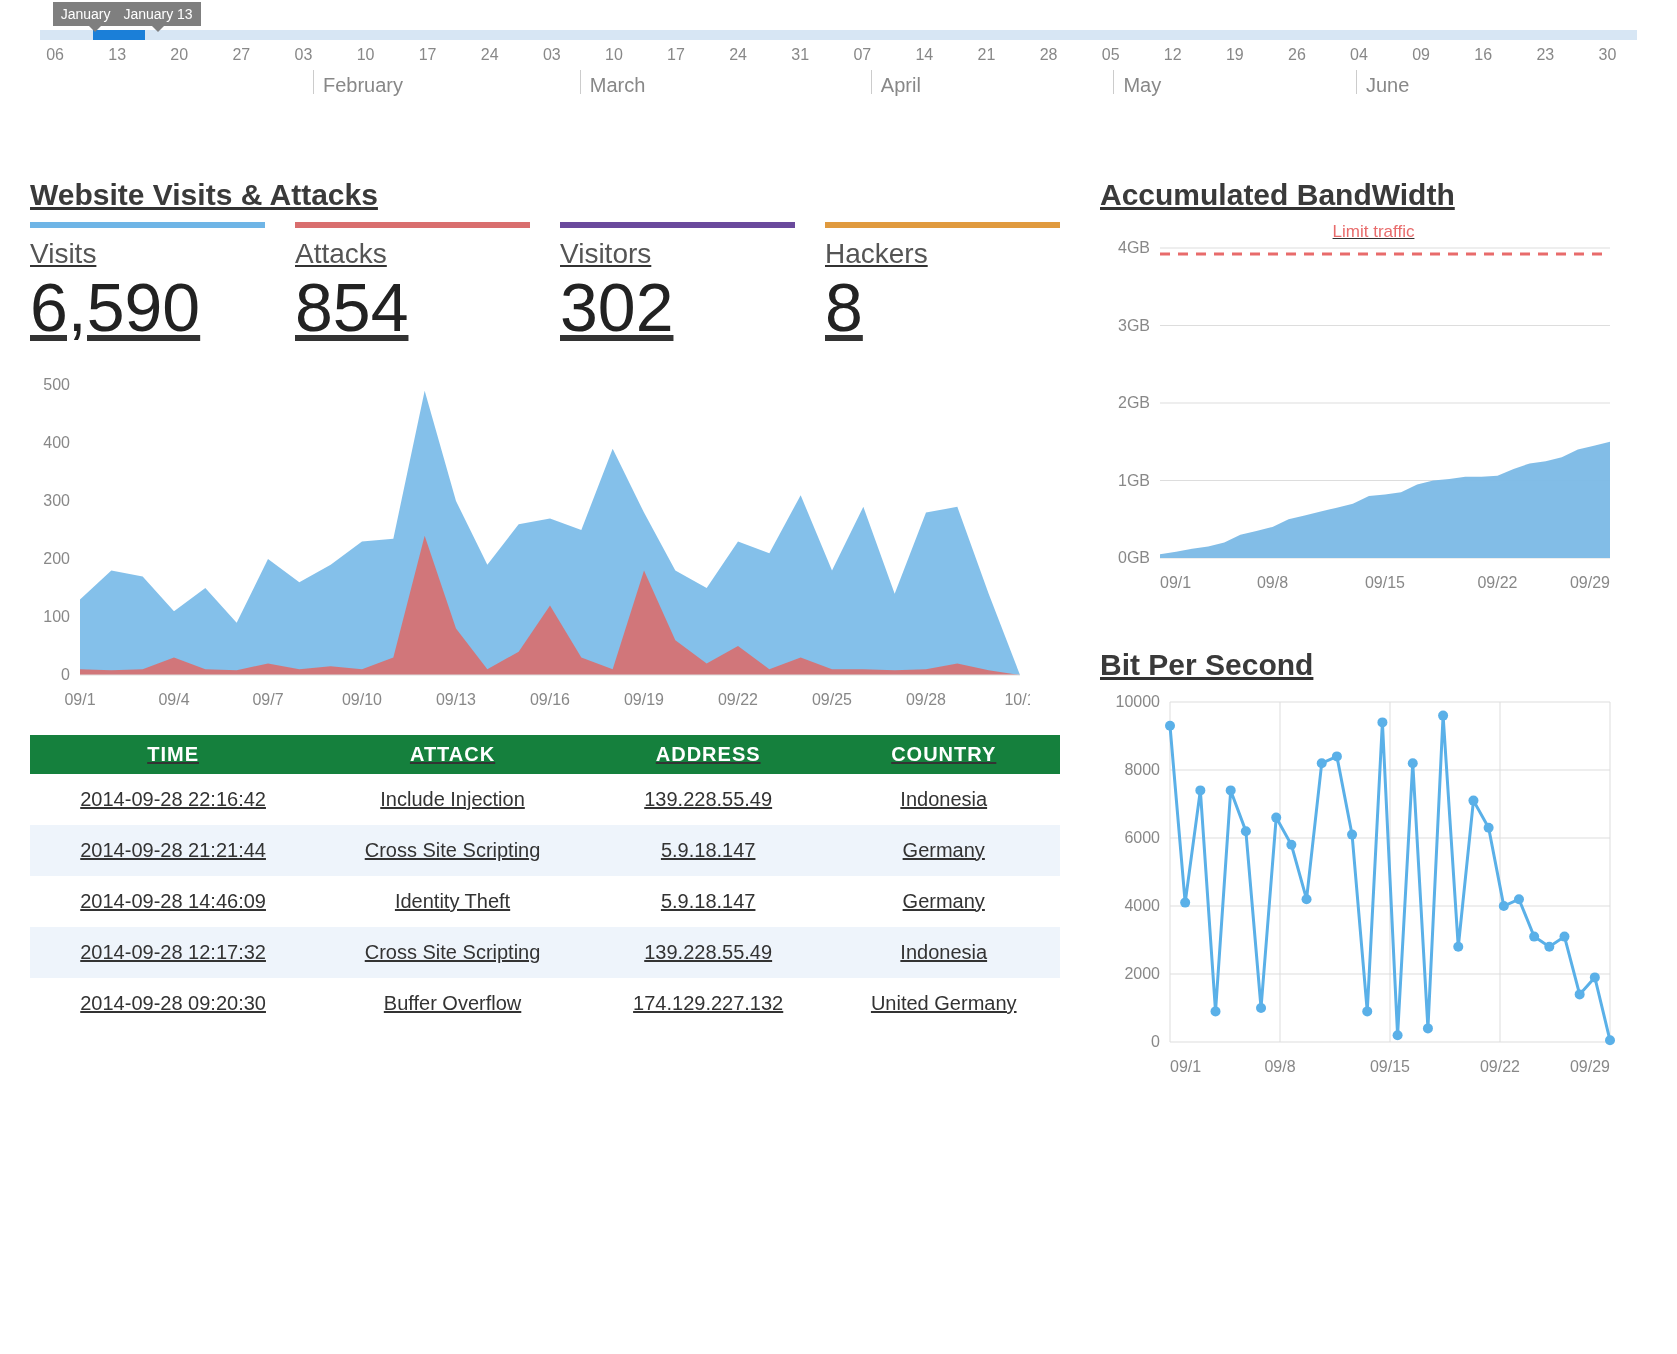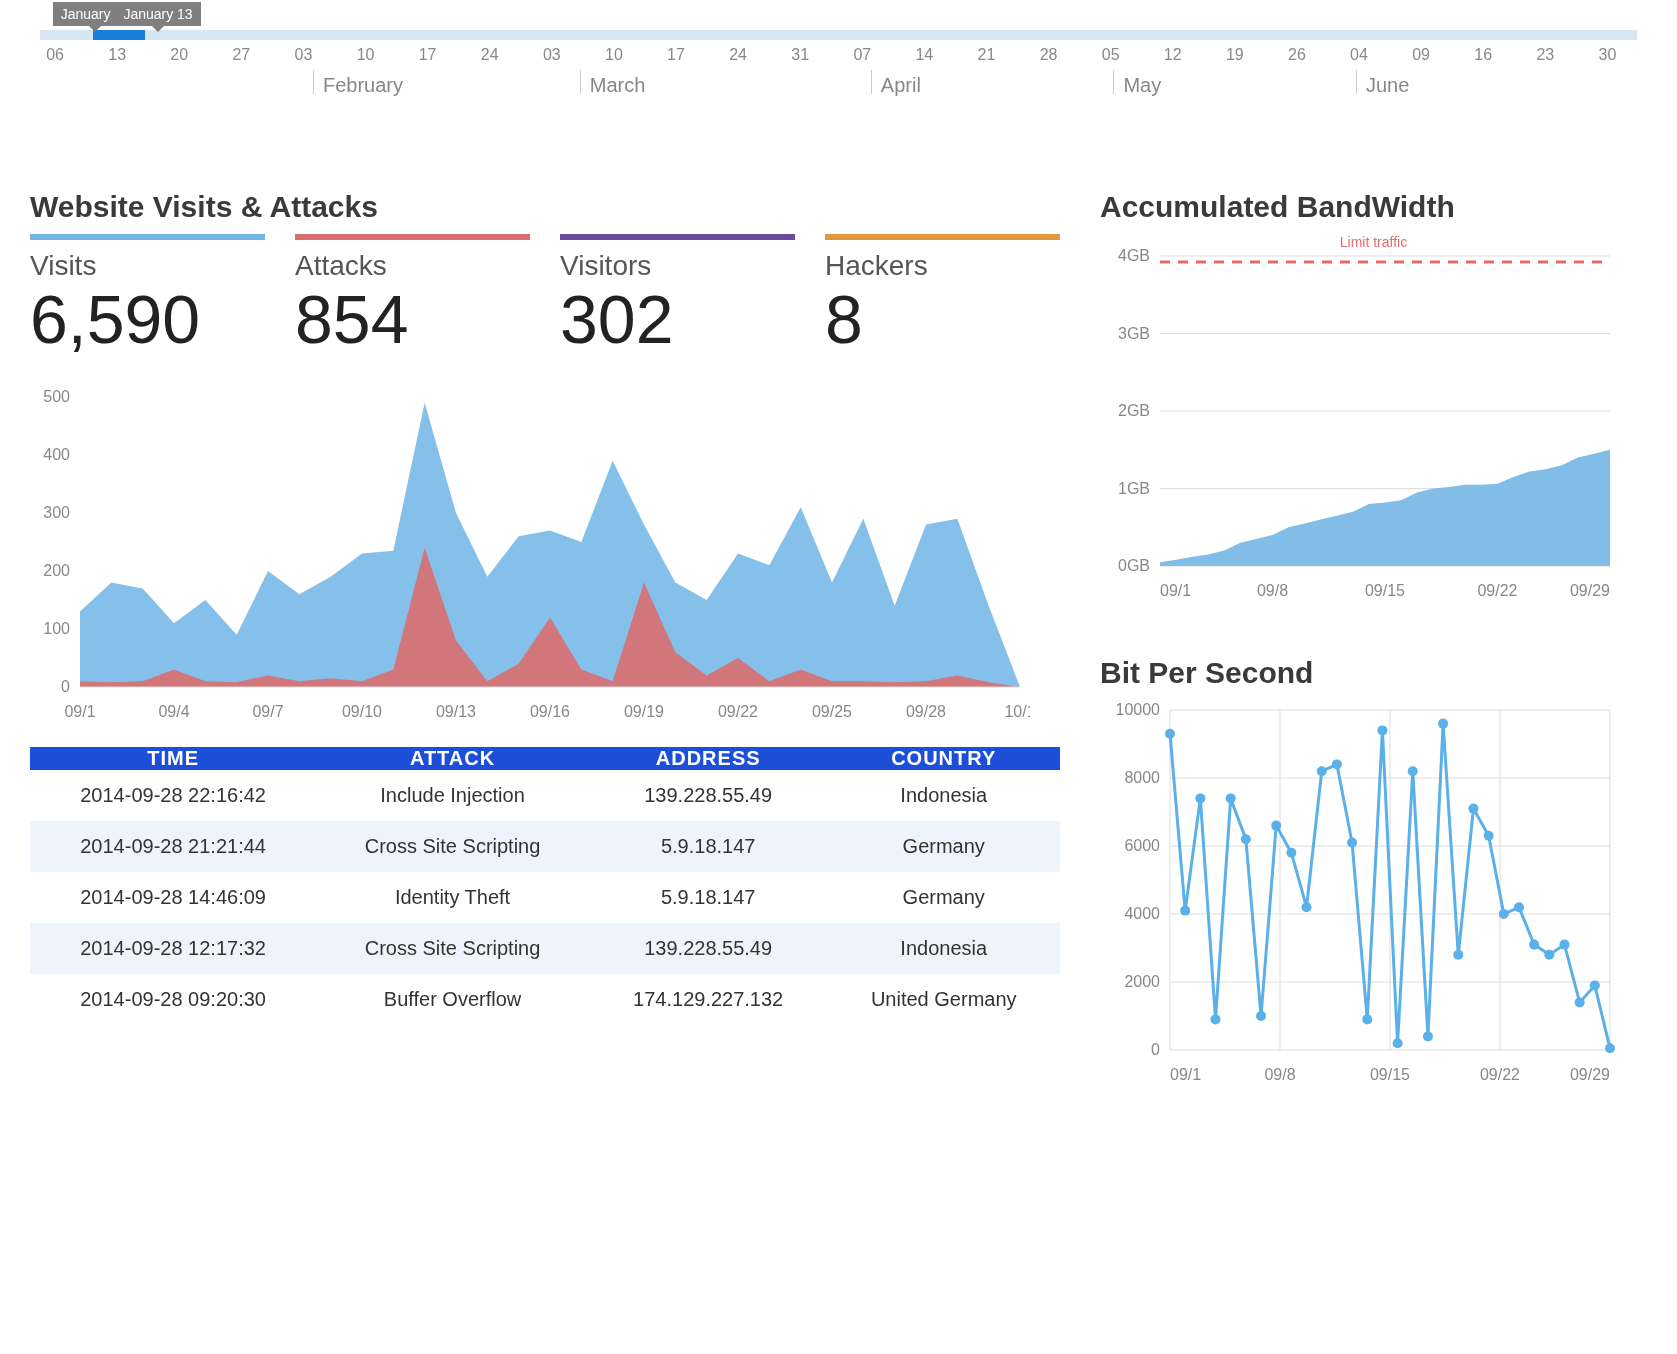--- a/index.html
+++ b/index.html
@@ -36,45 +36,45 @@
     content:"";position:absolute;left:50%;transform:translateX(-50%);
     bottom:-6px;border:6px solid transparent;border-top-color:#7f7f7f;border-bottom:none;
   }
   .timeline-ticks { position: relative; margin-top: 6px; }
   .tick { position: absolute; color:#888; font-size:16px; }
   .month-row { position: relative; margin-top: 34px; }
   .month-sep { position:absolute; height:24px; border-left:1px solid #ccc; top:-4px;}
   .month-lbl { position:absolute; color:#888; font-size:20px; }
 
   
-  .main { display:flex; gap:40px; margin-top:56px;}
+  .main { display:flex; gap:40px; margin-top:44px;text-decoration:underline;}
   .left { flex: 0 0 1030px; }
   .right { flex: 1; }
 
   h2 { font-size:30px; font-weight:700; color:#3a3a3a; margin-bottom:10px;}
   .stats { display:flex; gap:30px; }
   .stat { flex:1; }
   .stat-bar { height:6px; margin-bottom:10px;}
   .stat-label { font-size:28px; color:#555; font-weight:400; }
   .stat-value { font-size:68px; font-weight:400; color:#222; line-height:1.1;}
 
   .chart-box { margin-top:30px; }
   svg { display:block; }
 
   
   table { width:100%; border-collapse:collapse; margin-top:20px; }
   th {
-    background:#1d4ed8; color:#fff; font-weight:800;
-    font-size:20px; padding:0; text-transform:uppercase;
+    background:#15803d; color:#fff; font-weight:800;
+    font-size:20px; padding:8px; text-transform:uppercase;
     letter-spacing:1px;
   }
   td { text-align:center; padding:14px; font-size:20px; color:#333;}
   tbody tr:nth-child(even) td { background:#eef4fb; }
 
-  .limit-label { color:#e86b6b; font-size:14px; text-align:center; margin-bottom:-4px;}
+  .limit-label { color:#e86b6b; font-size:17px; text-align:center; margin-bottom:-4px;}
   .sub-chart { margin-bottom:50px; }
   .axis-text { fill:#888; font-size:16px; }
   .grid-line { stroke:#ddd; stroke-width:1; }
   .dash-line { stroke:#e86b6b; stroke-width:3; stroke-dasharray:10 8;}
   .area-blue { fill:#7bb9e6; opacity:0.95;}
   .area-blue2 { fill:#6fb5e6; opacity:0.85;}
   .area-red { fill:#d96e6e; opacity:0.9;}
   .line-blue { stroke:#5ab0e8; stroke-width:3; fill:none;}
   .dot-blue { fill:#5ab0e8; }
 </style>

